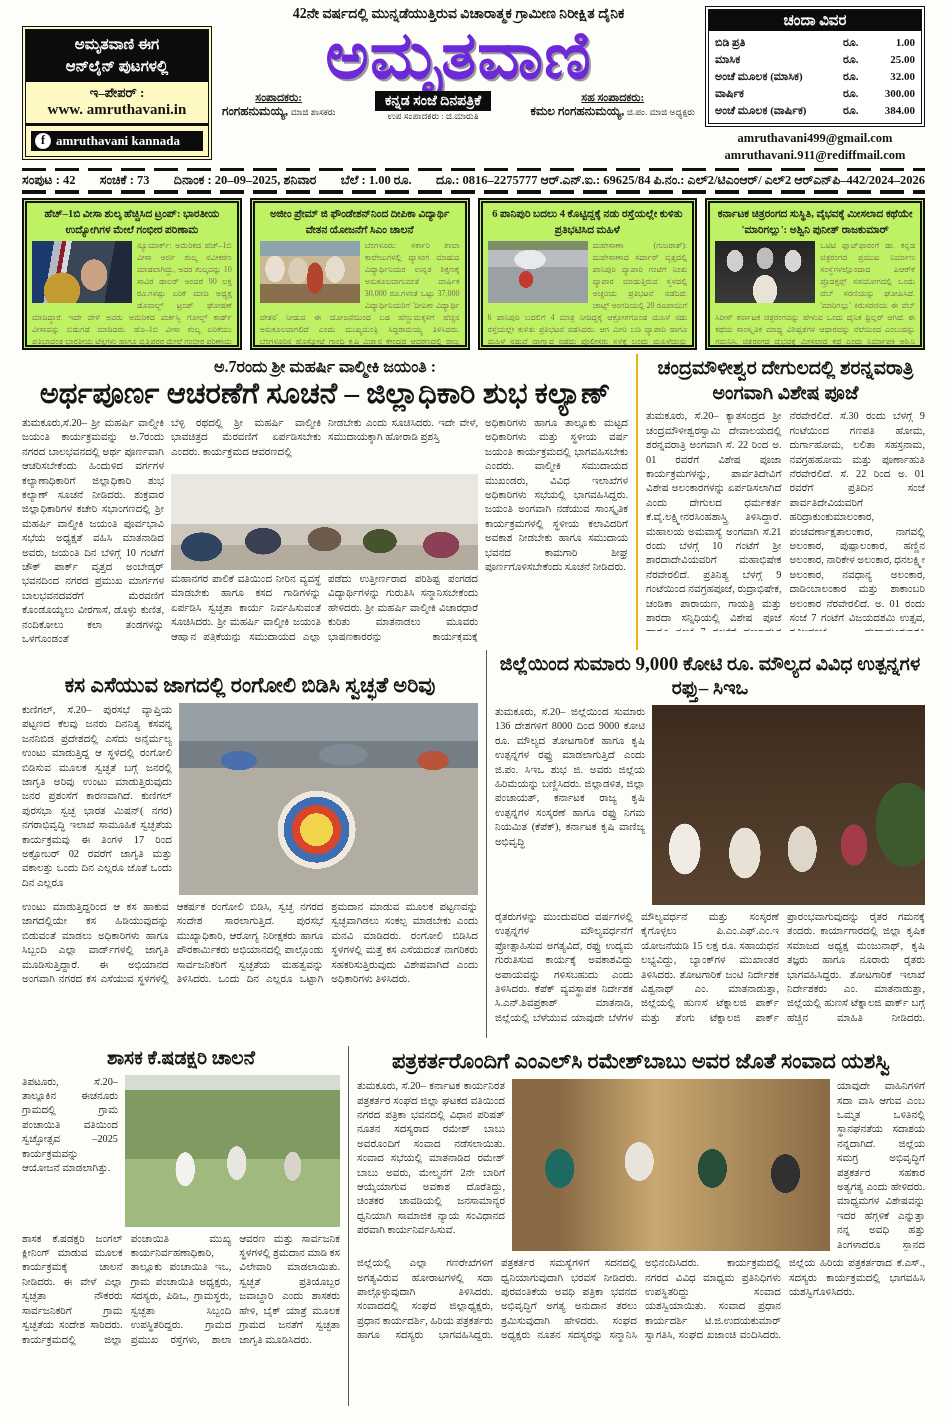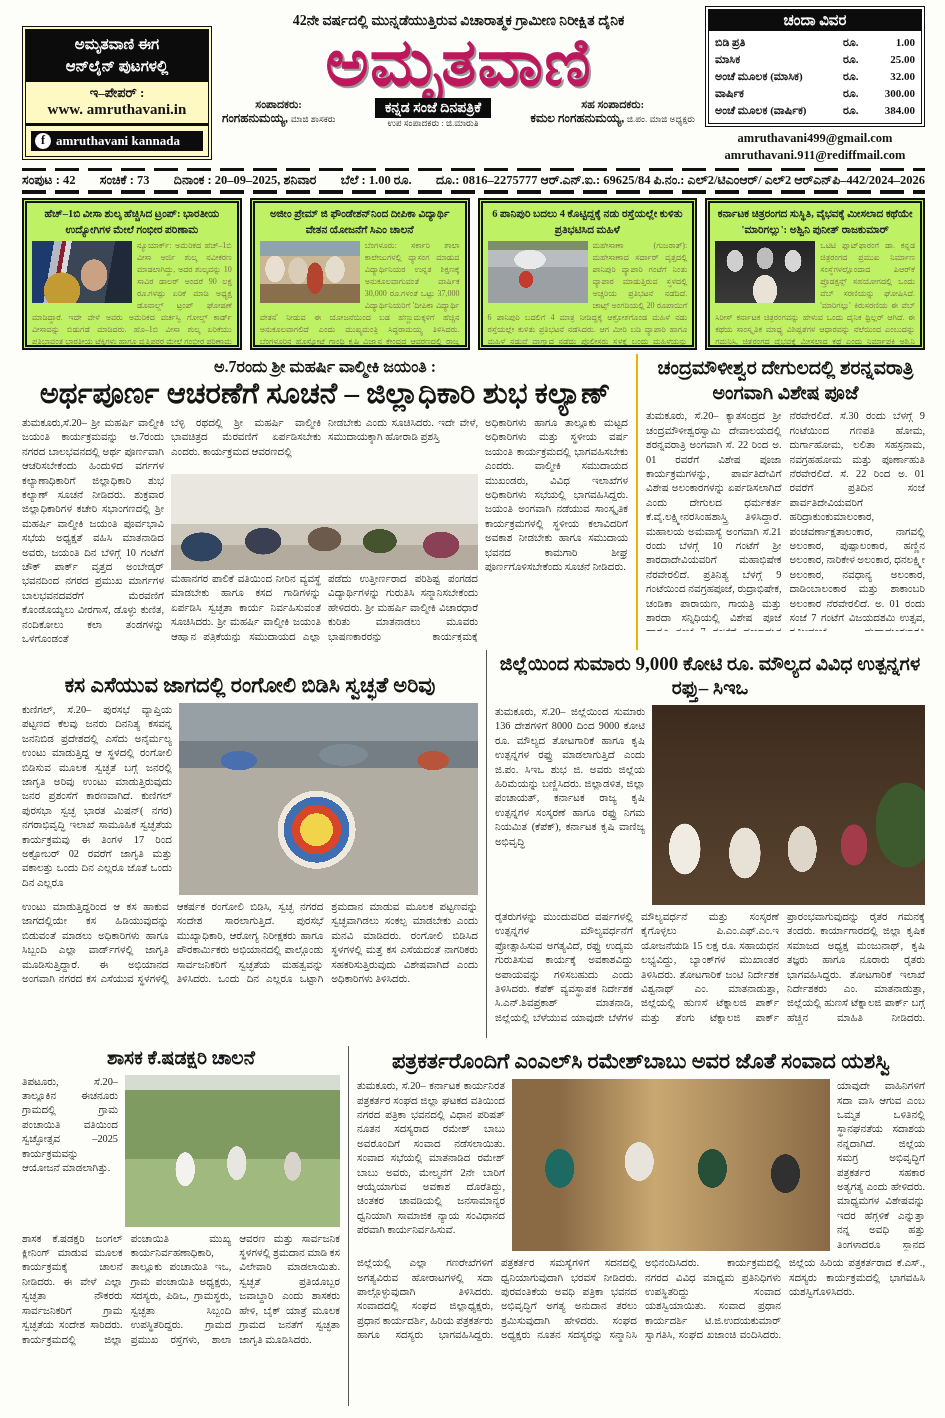--- a/index.html
+++ b/index.html
@@ -12,26 +12,26 @@
   .online-box{width:182px;border:4px double #111;background:#fef9c3;flex:none;margin-top:20px;}
   .ob-top{background:#0c0c0c;color:#fff;text-align:center;font-weight:bold;font-size:15px;line-height:1.45;padding:4px 2px;}
   .ob-mid{text-align:center;padding:3px 2px 5px;border-bottom:3px solid #0c0c0c;}
   .ob-ep{font-size:13px;font-weight:bold;}
   .ob-url{font-size:15px;font-weight:bold;font-family:"Liberation Serif",serif;}
   .ob-fb{display:flex;align-items:center;gap:5px;background:#0c0c0c;color:#fff;margin:5px;padding:2px 4px;}
   .fb-circ{width:16px;height:16px;border-radius:50%;background:#fff;color:#0c0c0c;font-weight:bold;
            font-size:12px;display:flex;align-items:center;justify-content:center;flex:none;font-family:"Liberation Serif",serif;}
   .ob-fb span.t{font-size:13px;font-weight:bold;}
   .hdr-center{flex:1;min-width:0;text-align:center;}
-  .tagline{font-size:14px;font-weight:bold;margin-top:7px;}
-  .masthead{font-size:66px;line-height:1.02;font-weight:bold;color:#be185d;
+  .tagline{font-size:14px;font-weight:bold;margin-top:0;}
+  .masthead{font-size:66px;line-height:1.02;font-weight:bold;color:#6d28d9;
             text-shadow:2px 2px 0 #9a9a9a, -1px -1px 0 #fff;letter-spacing:1px;}
   .ed-row{display:flex;justify-content:space-between;align-items:flex-start;margin-top:2px;gap:6px;}
   .ed-block{font-size:11px;text-align:center;}
-  .ed-lbl{font-weight:bold;font-size:11px;}
+  .ed-lbl{font-weight:bold;text-decoration:underline;font-size:11px;}
   .ed-name{font-weight:bold;font-size:12px;}
   .ed-small{font-size:9px;}
   .ptype-box{background:#0c0c0c;color:#fff;font-weight:bold;font-size:14px;padding:2px 10px;display:inline-block;}
   .hdr-right{width:220px;flex:none;}
   .sub-box{border:4px double #111;background:#fff;}
   .sub-title{background:#0c0c0c;color:#fff;text-align:center;font-size:15px;font-weight:bold;padding:2px 0;}
   .sub-rows{padding:3px 6px 4px;}
   .sub-row{display:flex;font-size:11px;font-weight:bold;line-height:1.55;}
   .sub-row .lb{flex:1;text-align:left;}
   .sub-row .cur{width:28px;text-align:left;}

